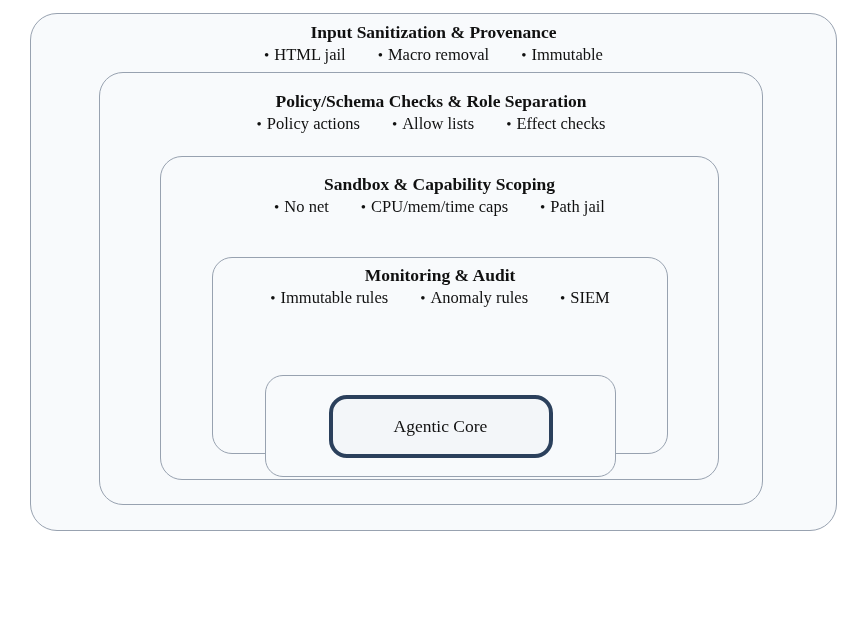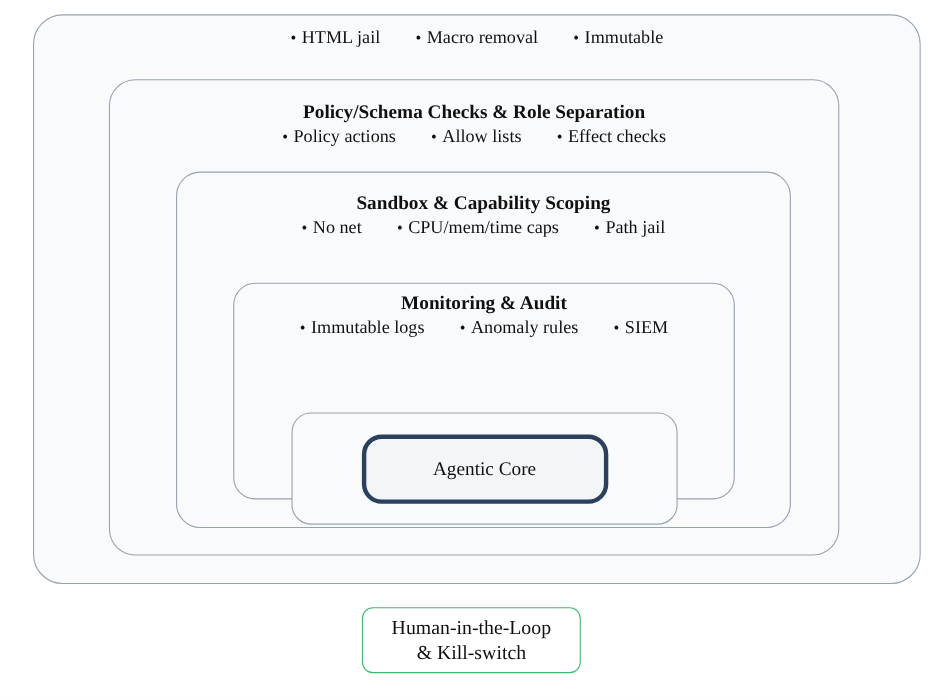--- a/index.html
+++ b/index.html
@@ -67,20 +67,21 @@
     font-size:18px;line-height:1.3;text-align:center;
   }
 </style>
 </head>
 <body>
 
 <div class="canvas">
 
   <div class="layer" id="layer-1">
     <div class="layer-head">
+      <div class="layer-title">Input Sanitization &amp; Provenance</div>
       <div class="bullet-row">
         <span class="bullet-item">
             <span class="marker">•</span>
             <span>HTML jail</span>
           </span>
         <span class="bullet-item">
             <span class="marker">•</span>
             <span>Macro removal</span>
           </span>
         <span class="bullet-item">
@@ -127,21 +128,21 @@
               </span>
           </div>
         </div>
 
         <div class="layer" id="layer-4">
           <div class="layer-head">
             <div class="layer-title">Monitoring &amp; Audit</div>
             <div class="bullet-row">
               <span class="bullet-item">
                   <span class="marker">•</span>
-                  <span>Immutable logs</span>
+                  <span>Immutable rules</span>
                 </span>
               <span class="bullet-item">
                   <span class="marker">•</span>
                   <span>Anomaly rules</span>
                 </span>
               <span class="bullet-item">
                   <span class="marker">•</span>
                   <span>SIEM</span>
                 </span>
             </div>
@@ -151,18 +152,14 @@
             <div class="core-pill">
               <span>Agentic Core</span>
             </div>
           </div>
 
         </div>
       </div>
     </div>
   </div>
 
-  <div class="hitl">
-    <div>Human-in-the-Loop</div>
-    <div>&amp; Kill-switch</div>
-  </div>
 
 </div>
 
 </body></html>

